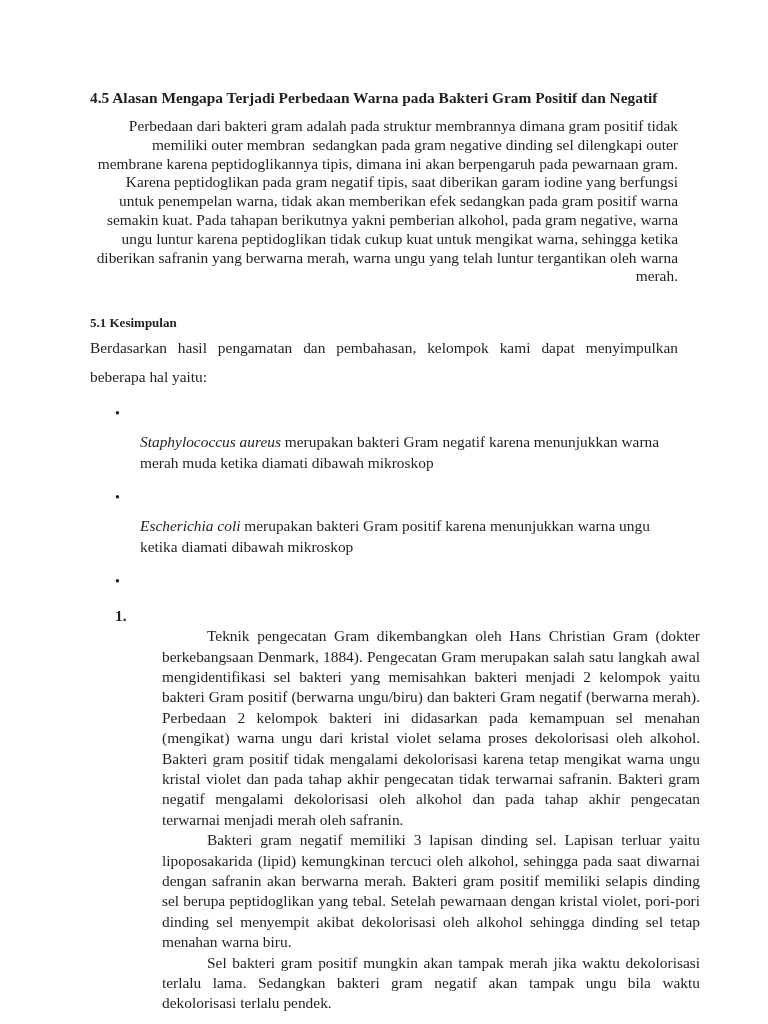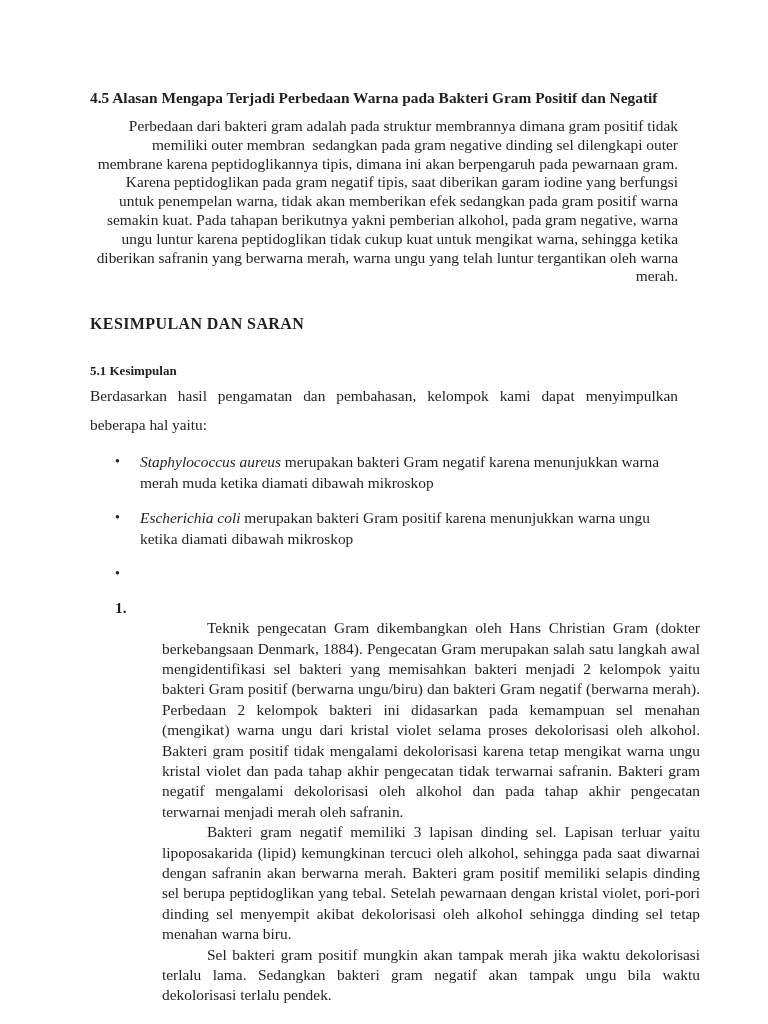--- a/index.html
+++ b/index.html
@@ -55,21 +55,21 @@
     display: flex;
     padding-left: 25px;
     margin-bottom: 14px;
     line-height: 21px;
   }
   .bullet-mark {
     width: 25px;
     flex: 0 0 25px;
     font-size: 14px;
   }
-  .li-text { flex: 1 1 auto; max-width: 528px; }
+  .li-text { flex: 1 1 auto; max-width: 528px; margin-top: 28px; }
   .species { font-style: italic; }
   .numbered-heading {
     display: flex;
     padding-left: 25px;
     font-weight: bold;
     line-height: 20px;
     margin-top: 3px;
   }
   .num { width: 25px; flex: 0 0 25px; }
   .body-para {
@@ -82,21 +82,20 @@
 </style>
 </head>
 <body style="color: rgb(31, 31, 31); background: rgb(255, 255, 255);">
 
 <div class="doc-page">
 
   <h1 class="section-title">4.5 Alasan Mengapa Terjadi Perbedaan Warna pada Bakteri Gram Positif dan Negatif</h1>
 
   <p class="intro-para">Perbedaan dari bakteri gram adalah pada struktur membrannya dimana gram positif tidak memiliki outer membran  sedangkan pada gram negative dinding sel dilengkapi outer membrane karena peptidoglikannya tipis, dimana ini akan berpengaruh pada pewarnaan gram. Karena peptidoglikan pada gram negatif tipis, saat diberikan garam iodine yang berfungsi untuk penempelan warna, tidak akan memberikan efek sedangkan pada gram positif warna semakin kuat. Pada tahapan berikutnya yakni pemberian alkohol, pada gram negative, warna ungu luntur karena peptidoglikan tidak cukup kuat untuk mengikat warna, sehingga ketika diberikan safranin yang berwarna merah, warna ungu yang telah luntur tergantikan oleh warna merah.</p>
 
-  <h2 class="chapter-heading">KESIMPULAN DAN SARAN</h2>
 
   <h3 class="sub-heading">5.1 Kesimpulan</h3>
 
   <p class="lead-para">Berdasarkan hasil pengamatan dan pembahasan, kelompok kami dapat menyimpulkan beberapa hal yaitu:</p>
 
   <ul class="conclusion-list">
     <li>
       <span class="bullet-mark">•</span>
       <span class="li-text"><span class="species">Staphylococcus aureus</span><span> merupakan bakteri Gram negatif karena menunjukkan warna merah muda ketika diamati dibawah mikroskop</span></span>
     </li>

